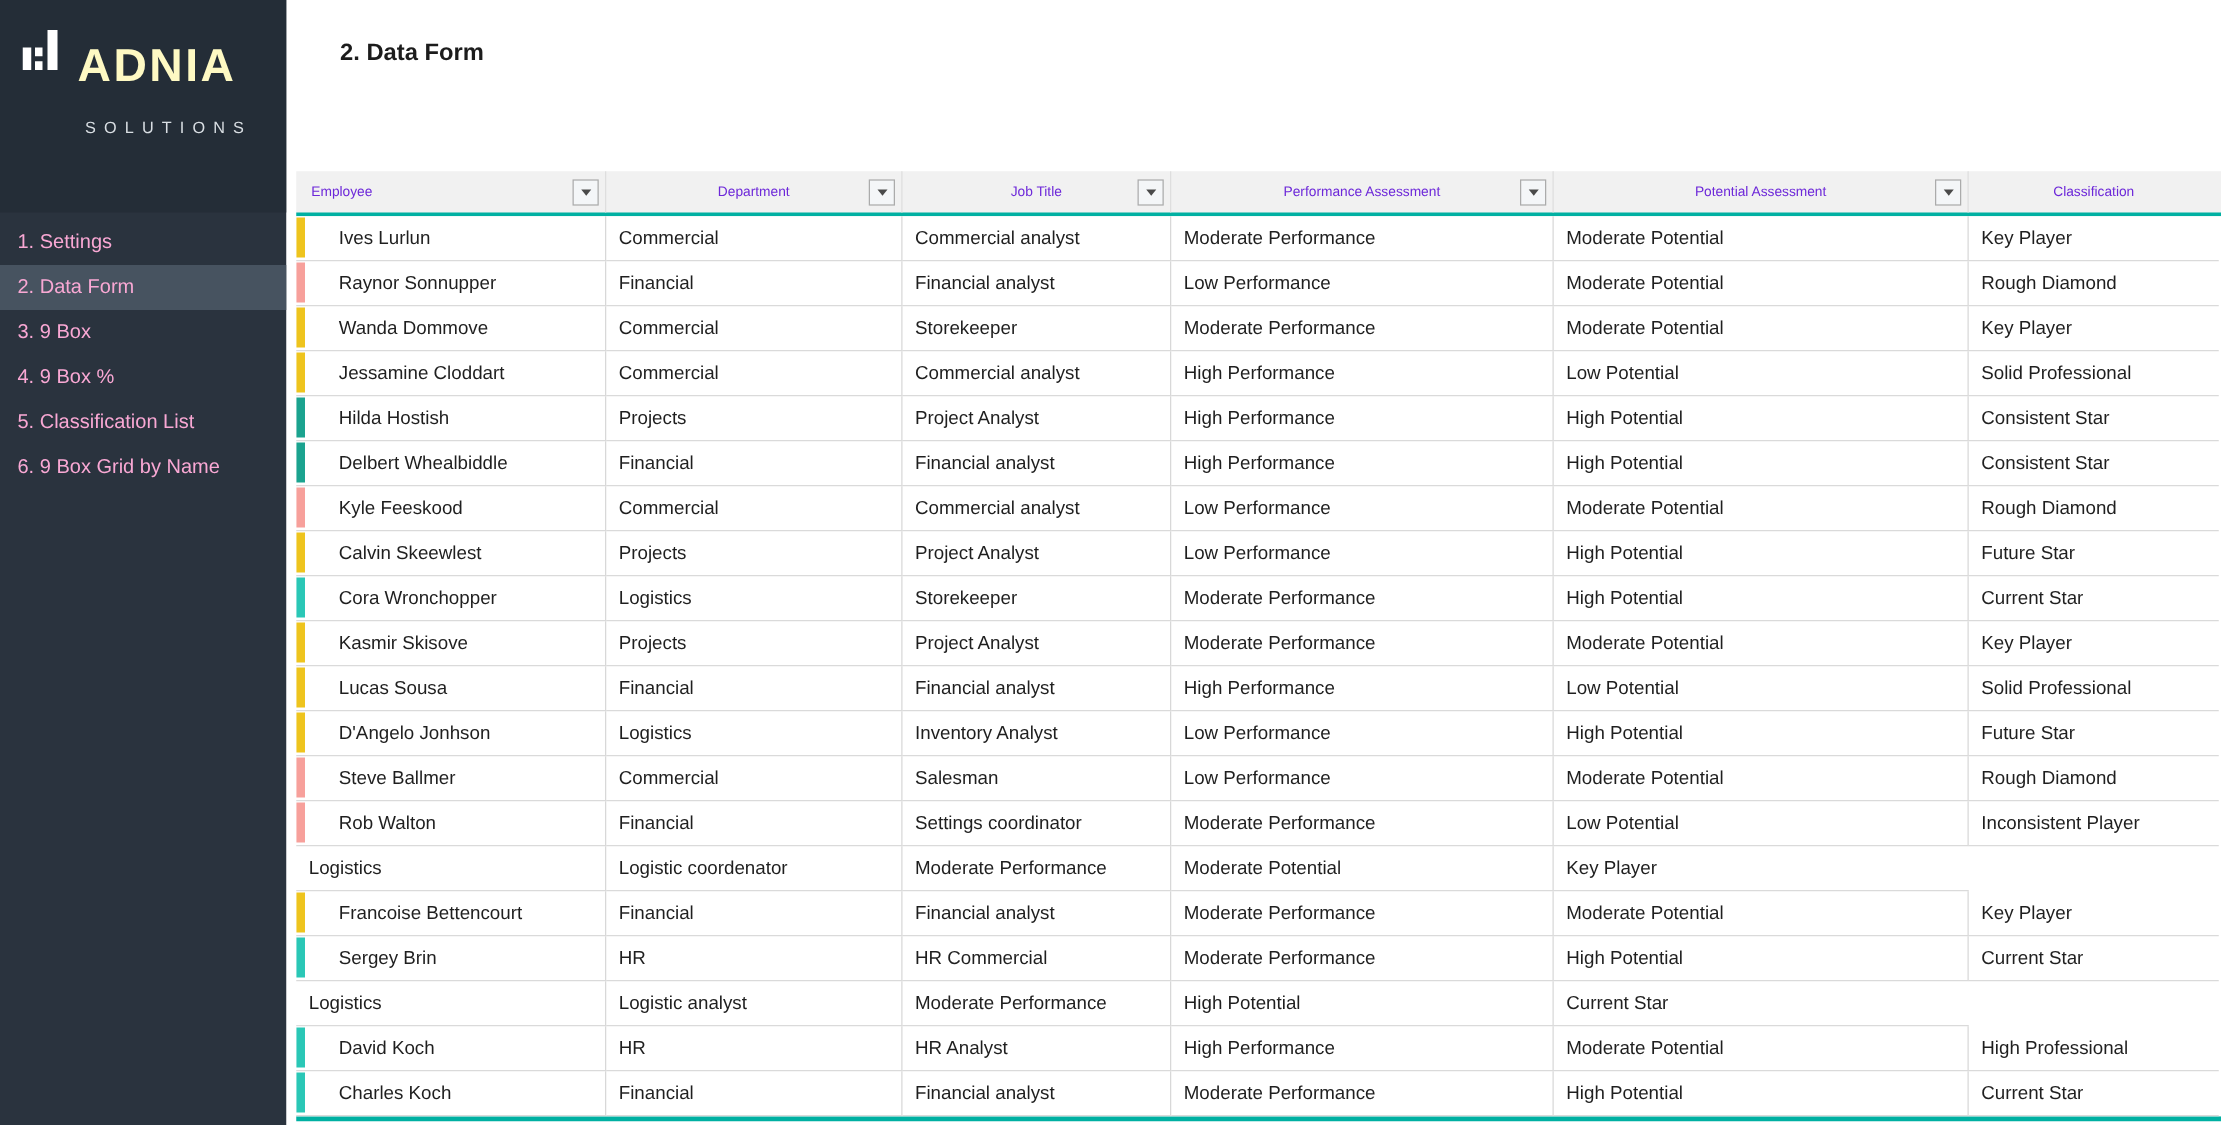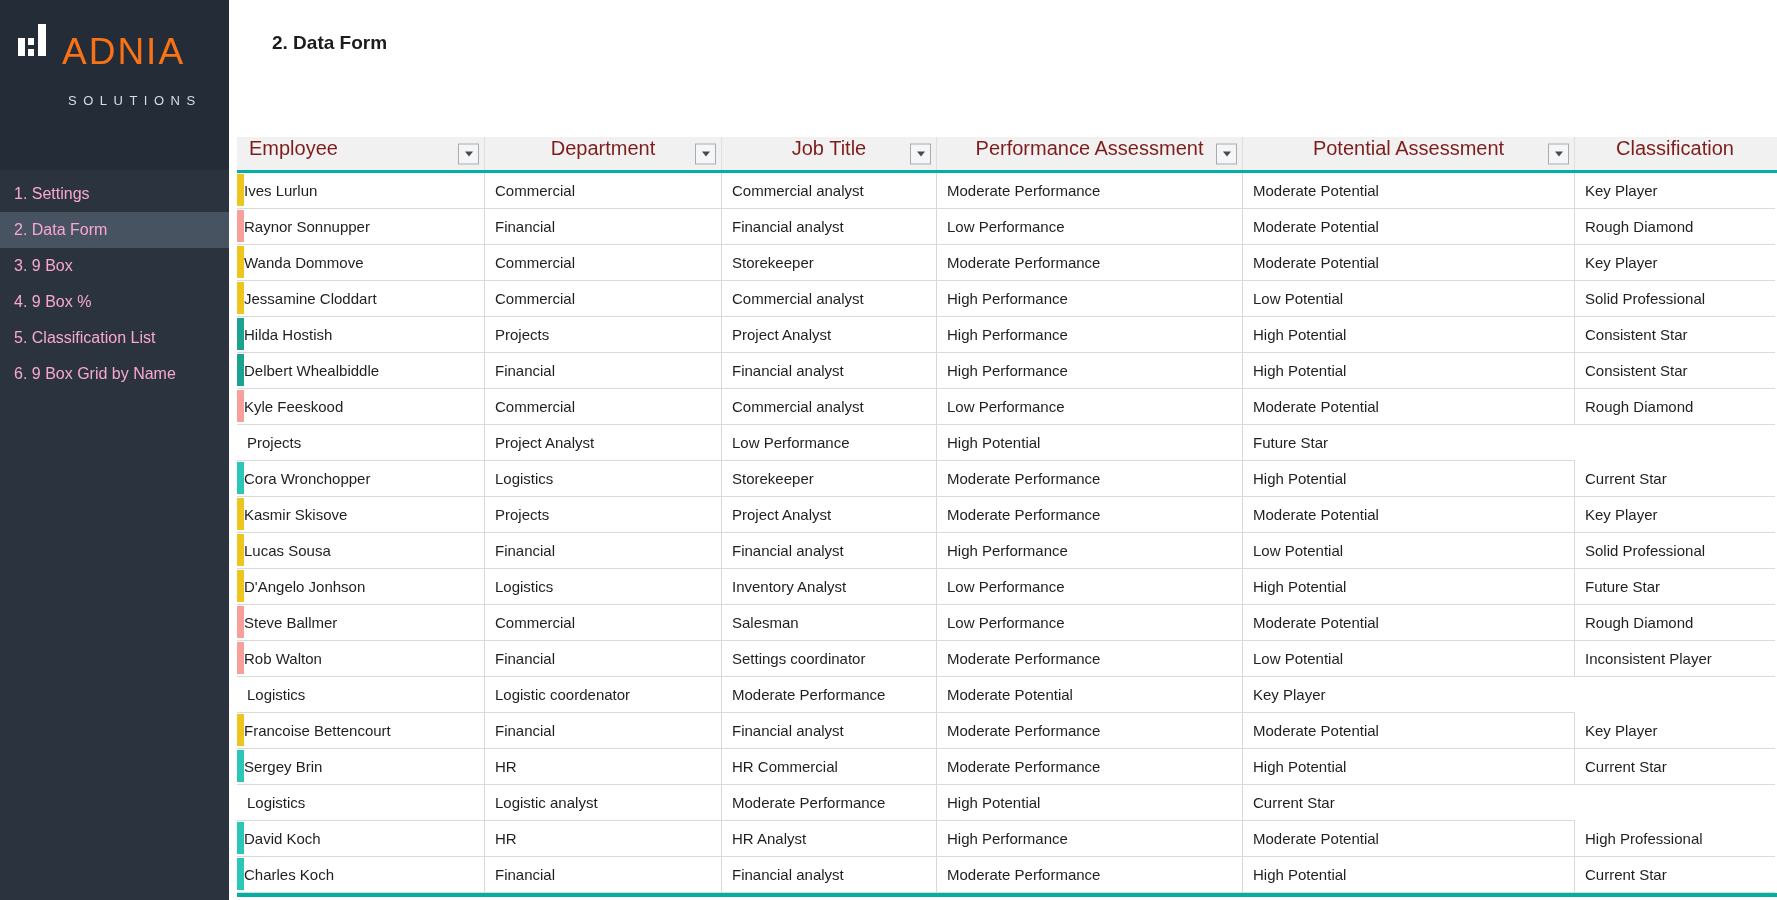--- a/index.html
+++ b/index.html
@@ -5,53 +5,53 @@
   * { margin:0; padding:0; box-sizing:border-box; }
   html,body { width:1777px; height:900px; overflow:hidden; background:#ffffff;
               font-family:"Liberation Sans", sans-serif; }
 
   
   .sidebar { position:absolute; left:0; top:0; width:229px; height:900px;
              background:#2a333e; z-index:5; }
   .logo-block { height:170px; background:#242d37; padding:22px 0 0 18px; }
   .logo-row { display:flex; align-items:flex-end; }
   .logo-icon { margin-right:10px; margin-bottom:4px; }
-  .brand { color:#f97316; font-size:37px; font-weight:normal; letter-spacing:2px; line-height:1; }
+  .brand { color:#fef9c3; font-size:37px; font-weight:bold; letter-spacing:2px; line-height:1; }
   .tagline { color:#d9dee3; font-size:13px; letter-spacing:6.5px; margin:23px 0 0 50px; }
 
   .nav { padding-top:6px; }
   .nav-item { height:36px; line-height:36px; padding-left:14px; color:#f9a8d4;
               font-size:16px; cursor:pointer; white-space:nowrap; }
   .nav-item.selected { background:#475360; }
 
   
   .page-title { position:absolute; left:272px; top:32px; font-size:19px;
                 font-weight:600; color:#1c1c1c; }
 
   
   .table-wrap { position:absolute; left:237px; top:137px; width:1640px; }
   .t-header, .t-row { display:grid;
       grid-template-columns:248px 237px 215px 306px 332px 200px; }
   .t-header { background:#f1f1f1; height:36px; border-bottom:3px solid #00b0a2; }
-  .h-cell { position:relative; display:flex; justify-content:center;
-            font-size:20px; color:#7f1d1d; border-right:1px solid #dedede; height:100%; }
+  .h-cell { position:relative; display:flex; align-items:center; justify-content:center;
+            font-size:11px; color:#6d28d9; border-right:1px solid #dedede; height:100%; }
   .h-cell.align-left { justify-content:flex-start; padding-left:12px; }
   .h-cell:last-child { border-right:none; }
   .filter-btn { position:absolute; right:5px; top:50%; transform:translateY(-50%);
                 width:21px; height:21px; background:#f4f6f8; border:1px solid #ababab;
                 display:flex; align-items:center; justify-content:center; cursor:pointer; }
   .filter-arrow { width:0; height:0; border-left:4px solid transparent;
                   border-right:4px solid transparent; border-top:5px solid #4a4a4a; }
 
   .t-row { height:36px; background:#ffffff; }
   .t-cell { position:relative; display:flex; align-items:center; padding-left:10px;
             font-size:15px; color:#1f1f1f; border-right:1px solid #d8d8d8;
             border-bottom:1px solid #dadada; overflow:hidden; white-space:nowrap; }
   .t-cell:last-child { border-right:none; }
-  .t-cell.first { padding-left:7px; }
+  .t-cell.first { padding-left:34px; }
   .marker { position:absolute; left:0; top:1px; bottom:2px; width:7px; }
   .t-body { border-bottom:4px solid #00b0a2; }
 </style>
 </head>
 <body>
 
 <aside class="sidebar">
   <div class="logo-block">
     <div class="logo-row">
       <span class="logo-icon">
@@ -165,20 +165,21 @@
       </div>
       <div class="t-row">
         <div class="t-cell first"><span class="marker" style="background: rgb(247, 160, 155);"></span>Kyle Feeskood</div>
         <div class="t-cell">Commercial</div>
         <div class="t-cell">Commercial analyst</div>
         <div class="t-cell">Low Performance</div>
         <div class="t-cell">Moderate Potential</div>
         <div class="t-cell">Rough Diamond</div>
       </div>
       <div class="t-row">
+        <div class="t-cell first"><span class="marker" style="background: rgb(238, 196, 30);"></span>Calvin Skeewlest</div>
         <div class="t-cell">Projects</div>
         <div class="t-cell">Project Analyst</div>
         <div class="t-cell">Low Performance</div>
         <div class="t-cell">High Potential</div>
         <div class="t-cell">Future Star</div>
       </div>
       <div class="t-row">
         <div class="t-cell first"><span class="marker" style="background: rgb(42, 199, 182);"></span>Cora Wronchopper</div>
         <div class="t-cell">Logistics</div>
         <div class="t-cell">Storekeeper</div>

